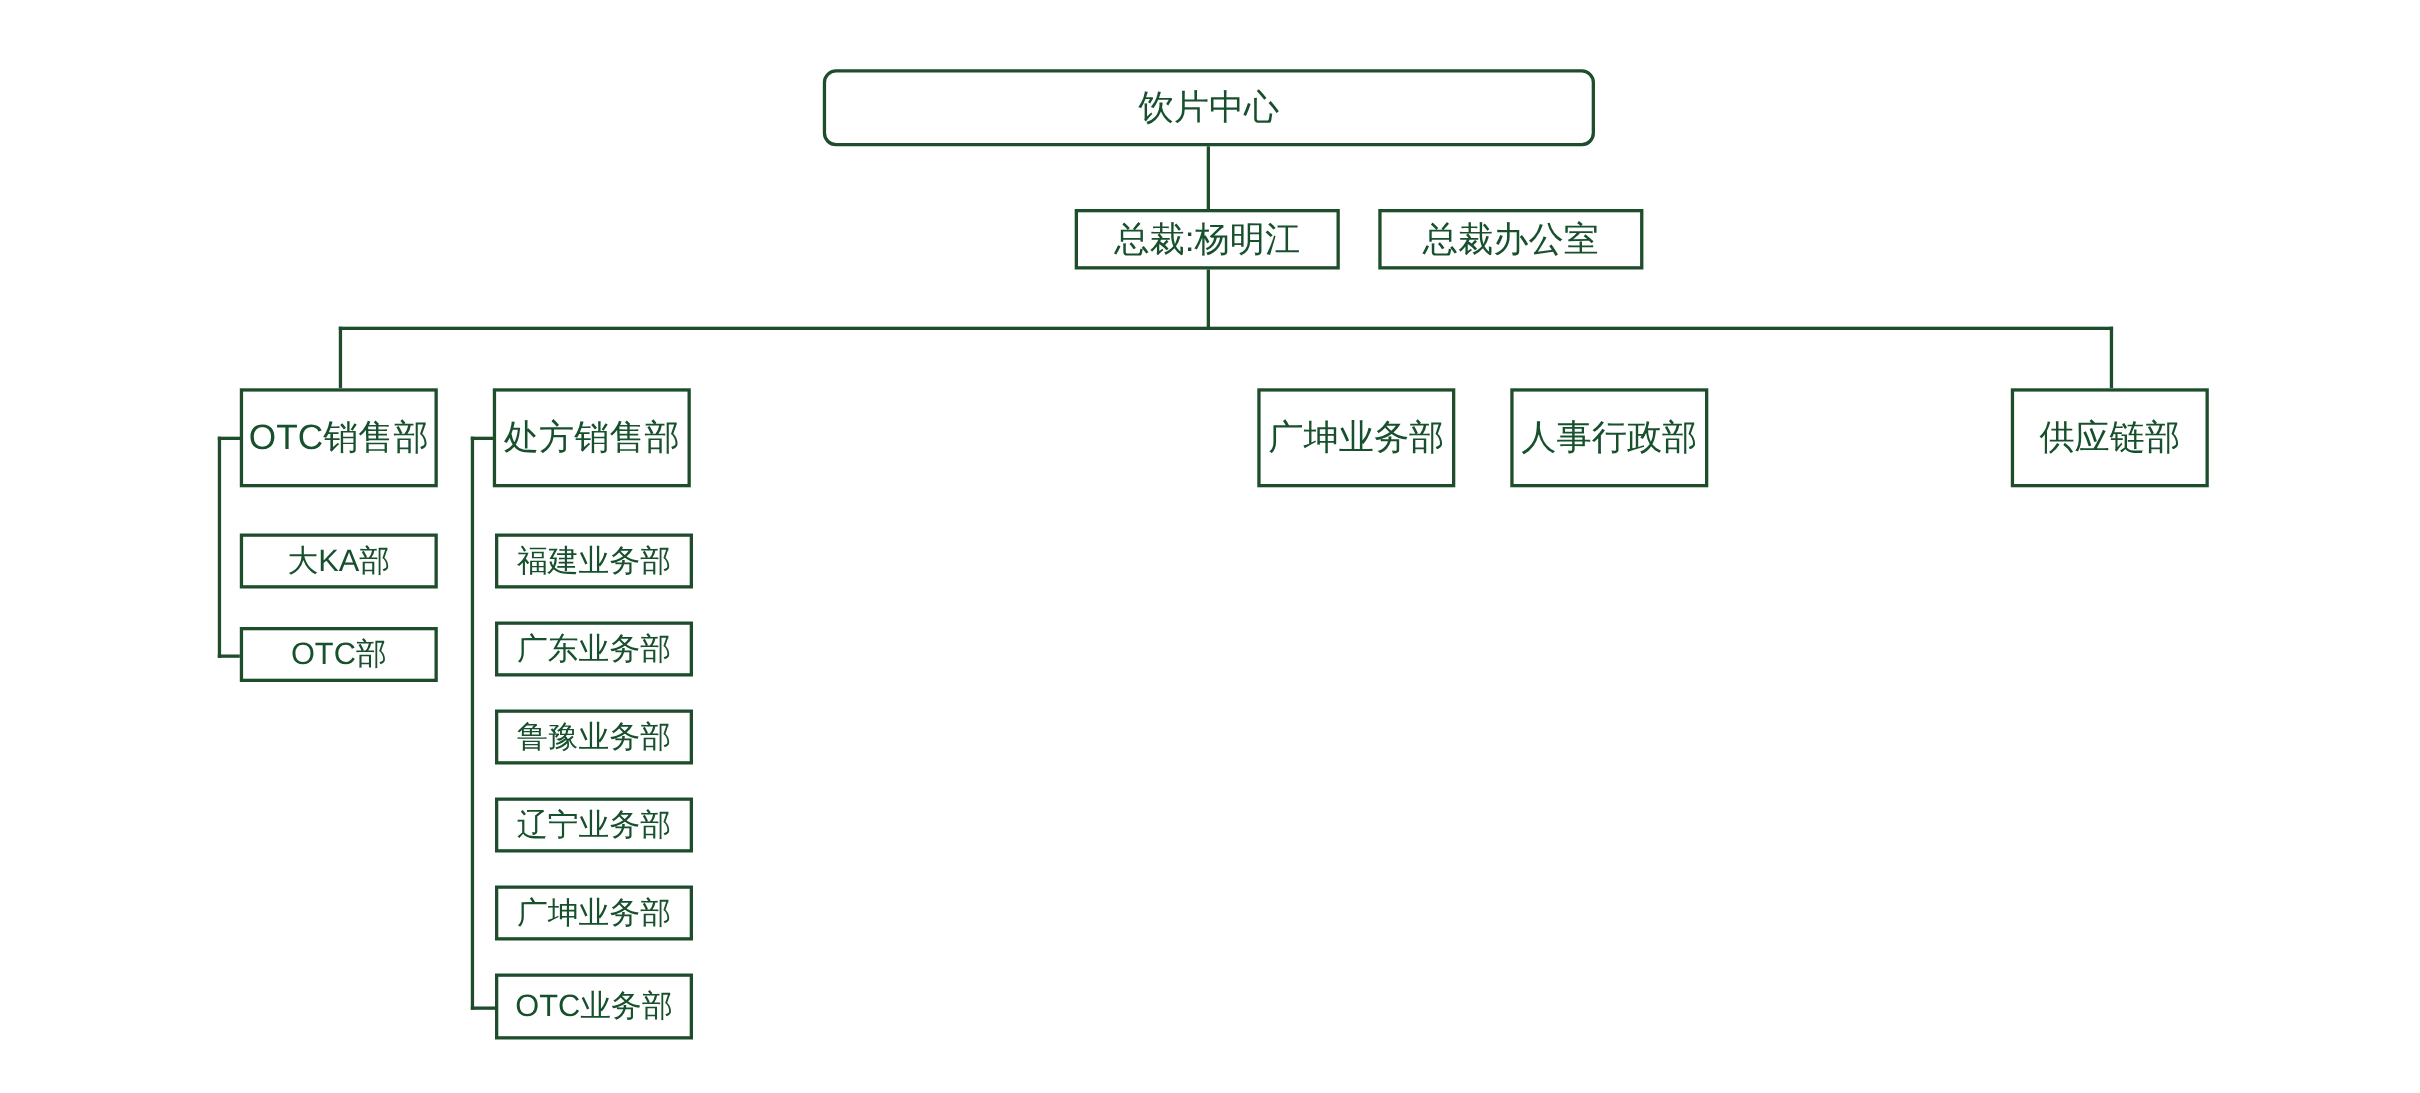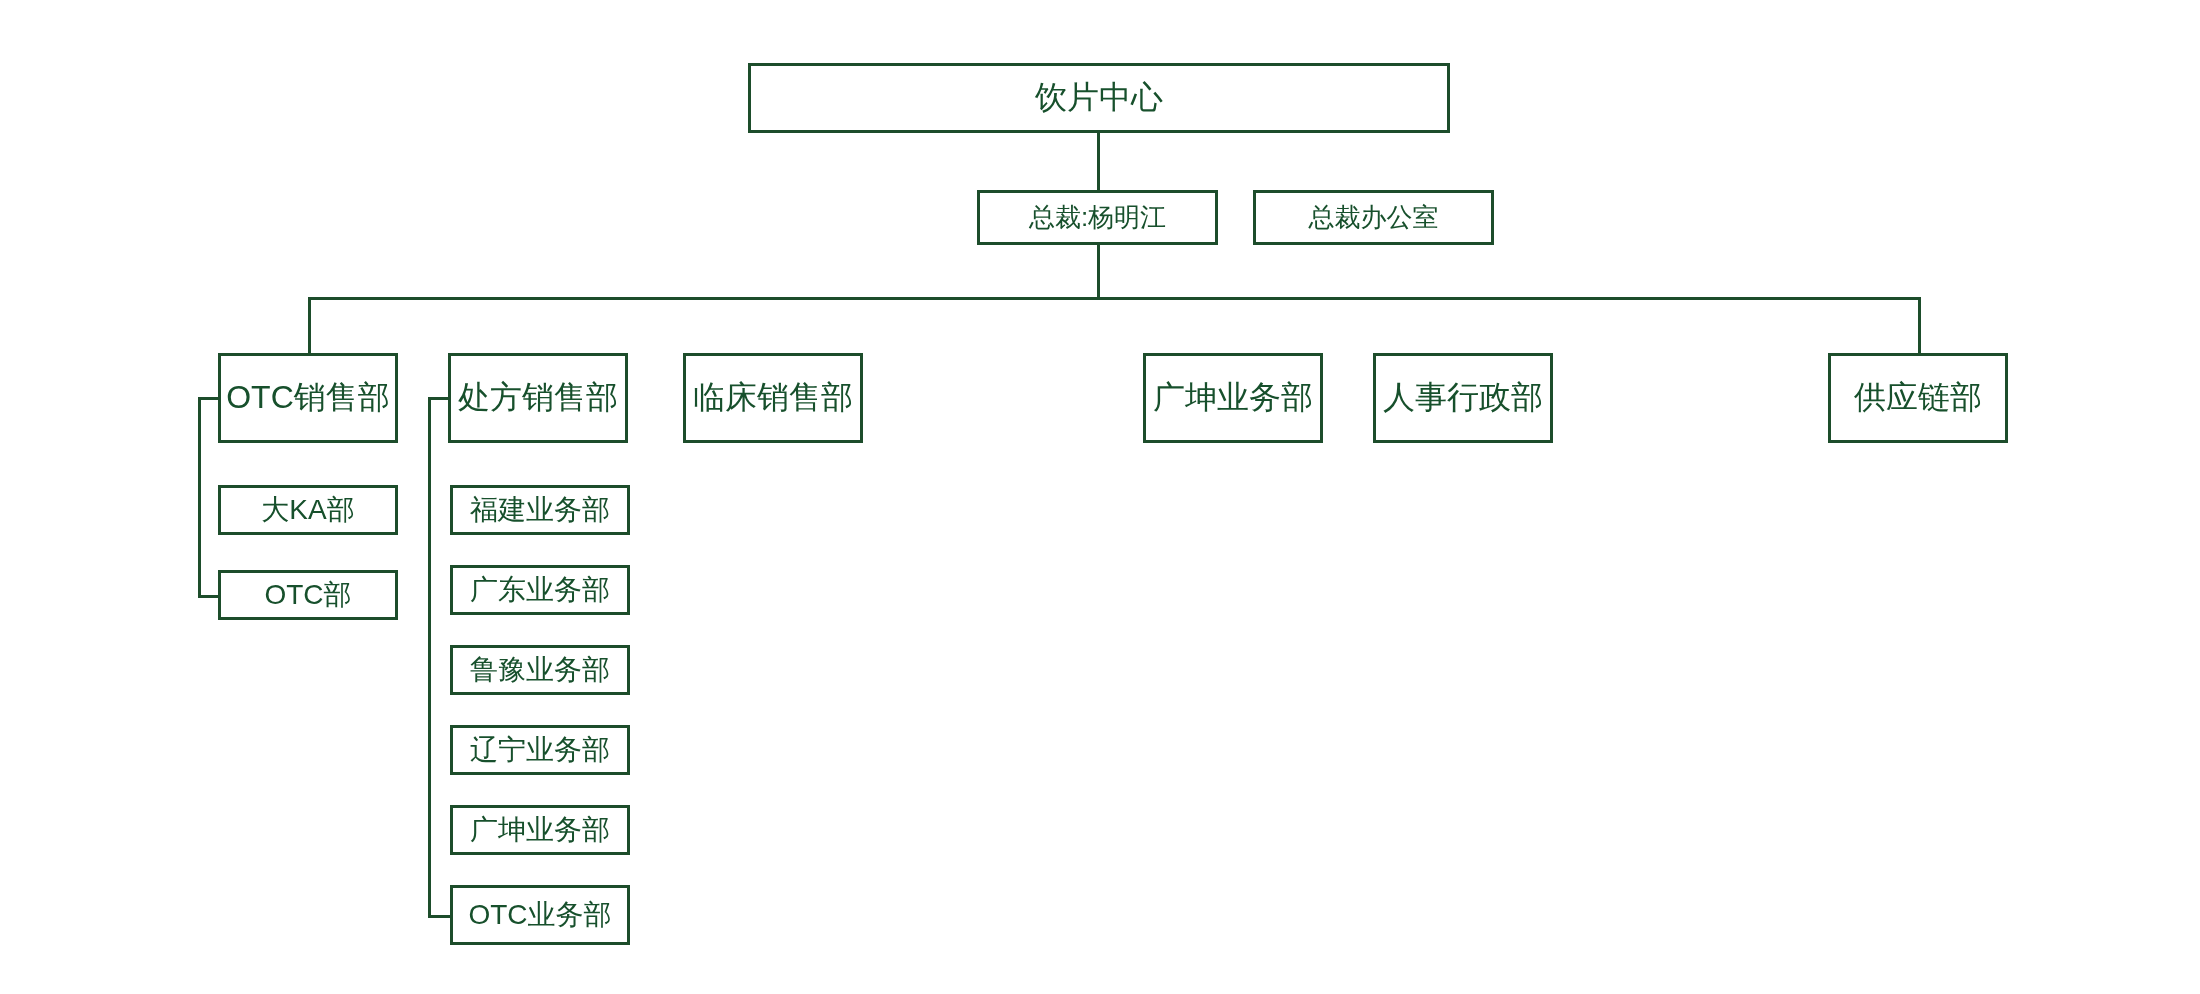--- a/index.html
+++ b/index.html
@@ -25,57 +25,56 @@
     background: #ffffff;
     display: flex;
     align-items: center;
     justify-content: center;
     color: #17502c;
     text-align: center;
     line-height: 1.1;
     white-space: nowrap;
   }
   .node.root      { font-size: 32px; }
-  .node.exec      { font-size: 26px; }
+  .node.exec      { font-size: 32px; }
   .node.dept      { font-size: 32px; }
   .node.sub       { font-size: 28px; }
 
   .conn {
     position: absolute;
     background: #1d4d2b;
   }
   .conn.v { width: 3px; }
   .conn.h { height: 3px; }
 </style>
 </head>
 <body>
 
 <div id="chart-canvas">
 
-  <div class="node root" style="left:748px; top:63px; width:702px; height:70px;">饮片中心</div>
+  <div class="node root" style="left:748px; top:63px; width:702px; height:70px;border-radius:12px;">饮片中心</div>
 
   <div class="conn v" style="left:1097px; top:133px; height:57px;"></div>
 
   <div class="node exec" style="left:977px; top:190px; width:241px; height:55px;">总裁:杨明江</div>
 
   <div class="node exec" style="left:1253px; top:190px; width:241px; height:55px;">总裁办公室</div>
 
   <div class="conn v" style="left:1097px; top:245px; height:55px;"></div>
 
   <div class="conn h" style="left:308px; top:297px; width:1613px;"></div>
 
   <div class="conn v" style="left:308px; top:297px; height:56px;"></div>
 
   <div class="conn v" style="left:1918px; top:297px; height:56px;"></div>
 
   <div class="node dept" style="left:218px; top:353px; width:180px; height:90px;">OTC销售部</div>
 
   <div class="node dept" style="left:448px; top:353px; width:180px; height:90px;">处方销售部</div>
 
-  <div class="node dept" style="left:683px; top:353px; width:180px; height:90px;">临床销售部</div>
 
 
   <div class="node dept" style="left:1143px; top:353px; width:180px; height:90px;">广坤业务部</div>
 
   <div class="node dept" style="left:1373px; top:353px; width:180px; height:90px;">人事行政部</div>
 
 
   <div class="node dept" style="left:1828px; top:353px; width:180px; height:90px;">供应链部</div>
 
   <div class="conn h" style="left:198px; top:397px; width:22px;"></div>

